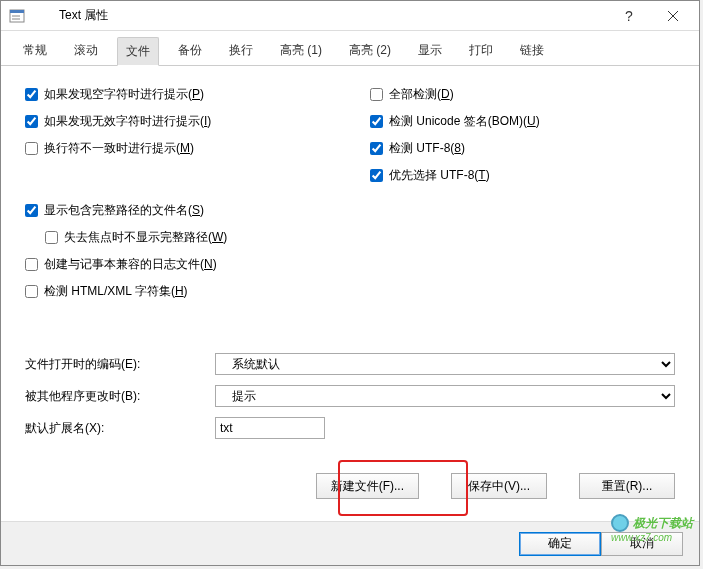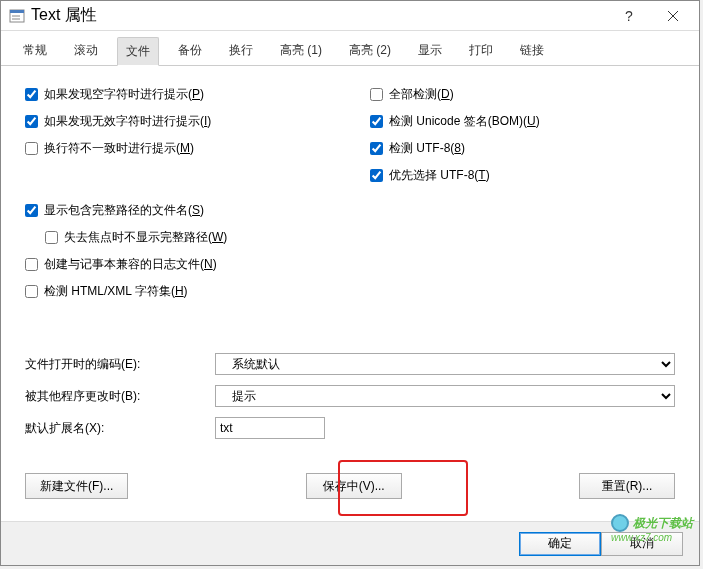--- a/index.html
+++ b/index.html
@@ -2,21 +2,21 @@
 <html><head>
 <meta charset="utf-8">
 <style>
 * { box-sizing: border-box; margin: 0; padding: 0; font-family: "Microsoft YaHei", "Segoe UI", Tahoma, sans-serif; font-size: 12px; }
 body { background: #f0f0f0; width: 703px; height: 569px; position: relative; }
 
 .window { width: 700px; height: 566px; background: #fff; border: 1px solid #888; display: flex; flex-direction: column; }
 
 .titlebar { height: 30px; display: flex; align-items: center; padding: 0 4px 0 8px; background: #fff; border-bottom: 1px solid #ddd; }
 .titlebar .app-icon { width: 16px; height: 16px; margin-right: 6px; }
-.titlebar .title { flex: 1; color: #000; font-size: 16px; }
+.titlebar .title { flex: 1; color: #000; font-size: 12px; margin-left: 28px; }
 .titlebar .winbtn { width: 44px; height: 28px; display: inline-flex; align-items: center; justify-content: center; color: #333; cursor: pointer; }
 .titlebar .help { font-size: 14px; }
 .titlebar .close svg { width: 10px; height: 10px; }
 
 .tabstrip { display: flex; border-bottom: 1px solid #ccc; padding: 6px 14px 0 14px; gap: 11px; }
 .tab { padding: 5px 8px; color: #333; cursor: pointer; position: relative; }
 .tab.active { border: 1px solid #ccc; border-bottom: 1px solid #fff; background: #e5e5e5; margin-bottom: -1px; border-radius: 2px 2px 0 0; text-align: center; }
 
 .body { flex: 1; padding: 20px 24px 10px 24px; display: flex; flex-direction: column; }
 
@@ -26,21 +26,21 @@
 .chk.indent { margin-left: 20px; }
 .chk input[type=checkbox] { width: 13px; height: 13px; accent-color: #0066cc; }
 .chk span u { text-decoration: underline; }
 
 .form-rows { margin-top: auto; display: flex; flex-direction: column; gap: 10px; padding-top: 20px; }
 .form-row { display: flex; align-items: center; gap: 10px; }
 .form-row .lbl { width: 180px; color: #000; }
 .form-row select { flex: 1; height: 22px; border: 1px solid #aaa; background: #fff; padding: 0 12px; }
 .form-row input[type=text] { width: 110px; height: 22px; border: 1px solid #aaa; padding: 0 4px; }
 
-.button-row { display: flex; gap: 32px; justify-content: space-between; padding: 24px 0 12px 0; }
+.button-row { display: flex; gap: 32px; justify-content: flex-end; padding: 24px 0 12px 0; }
 .btn { min-width: 96px; height: 26px; border: 1px solid #aaa; background: linear-gradient(#fdfdfd,#ececec); display: inline-flex; align-items: center; justify-content: center; padding: 0 14px; cursor: pointer; }
 
 .highlight-box { position: absolute; border: 2px solid #e02020; border-radius: 4px; left: 338px; top: 460px; width: 130px; height: 56px; pointer-events: none; }
 
 .footer { height: 44px; border-top: 1px solid #ddd; background: #f0f0f0; display: flex; align-items: center; justify-content: flex-end; gap: 0; padding: 0 16px; }
 .footer .btn { min-width: 82px; height: 24px; }
 .footer .btn.default { border-color: #0078d7; box-shadow: 0 0 0 1px #6aa9e8 inset; }
 
 .watermark { position: absolute; right: 10px; bottom: 26px; font-size: 14px; color: #5fbf47; font-style: italic; font-weight: bold; text-shadow: 0 0 2px #fff; pointer-events: none; }
 .watermark .sub { display: block; font-size: 10px; color: #5fbf47; font-weight: normal; }

